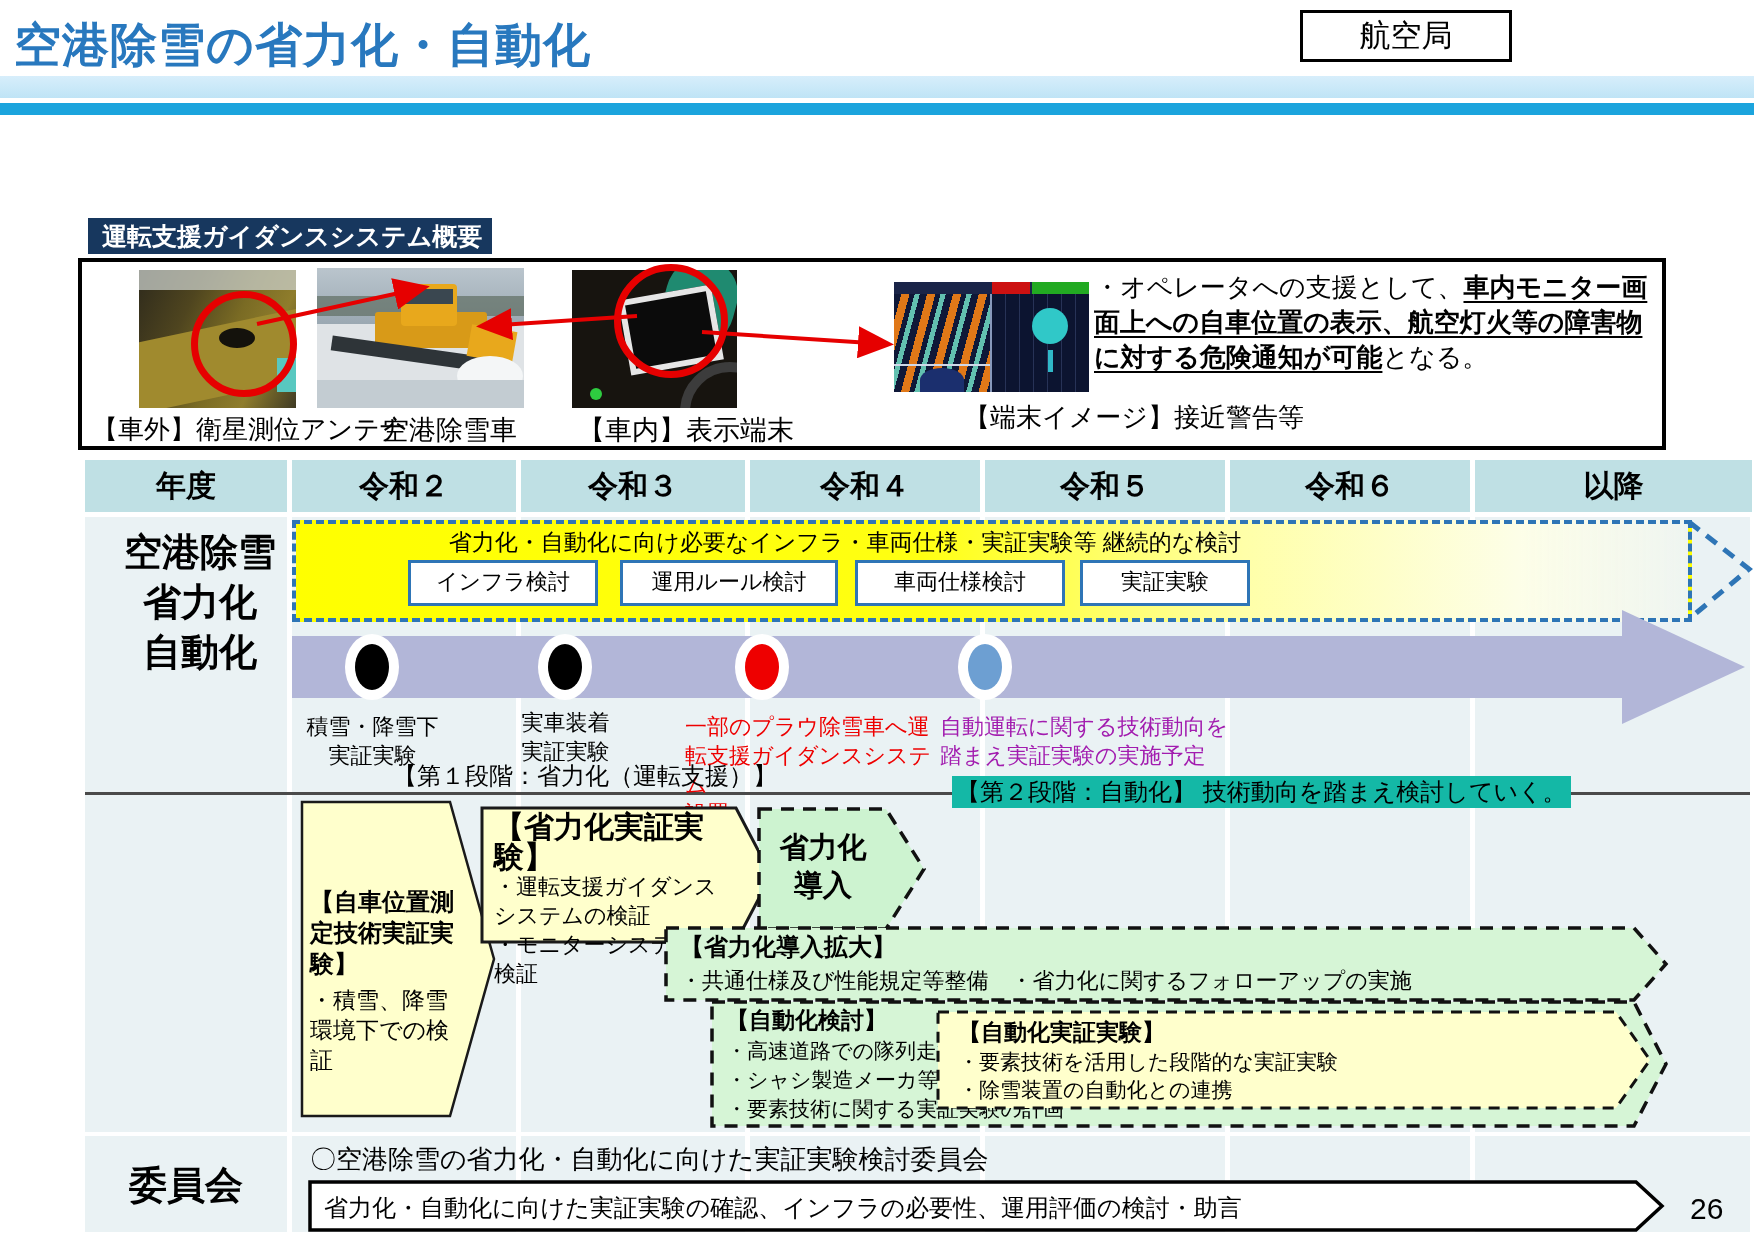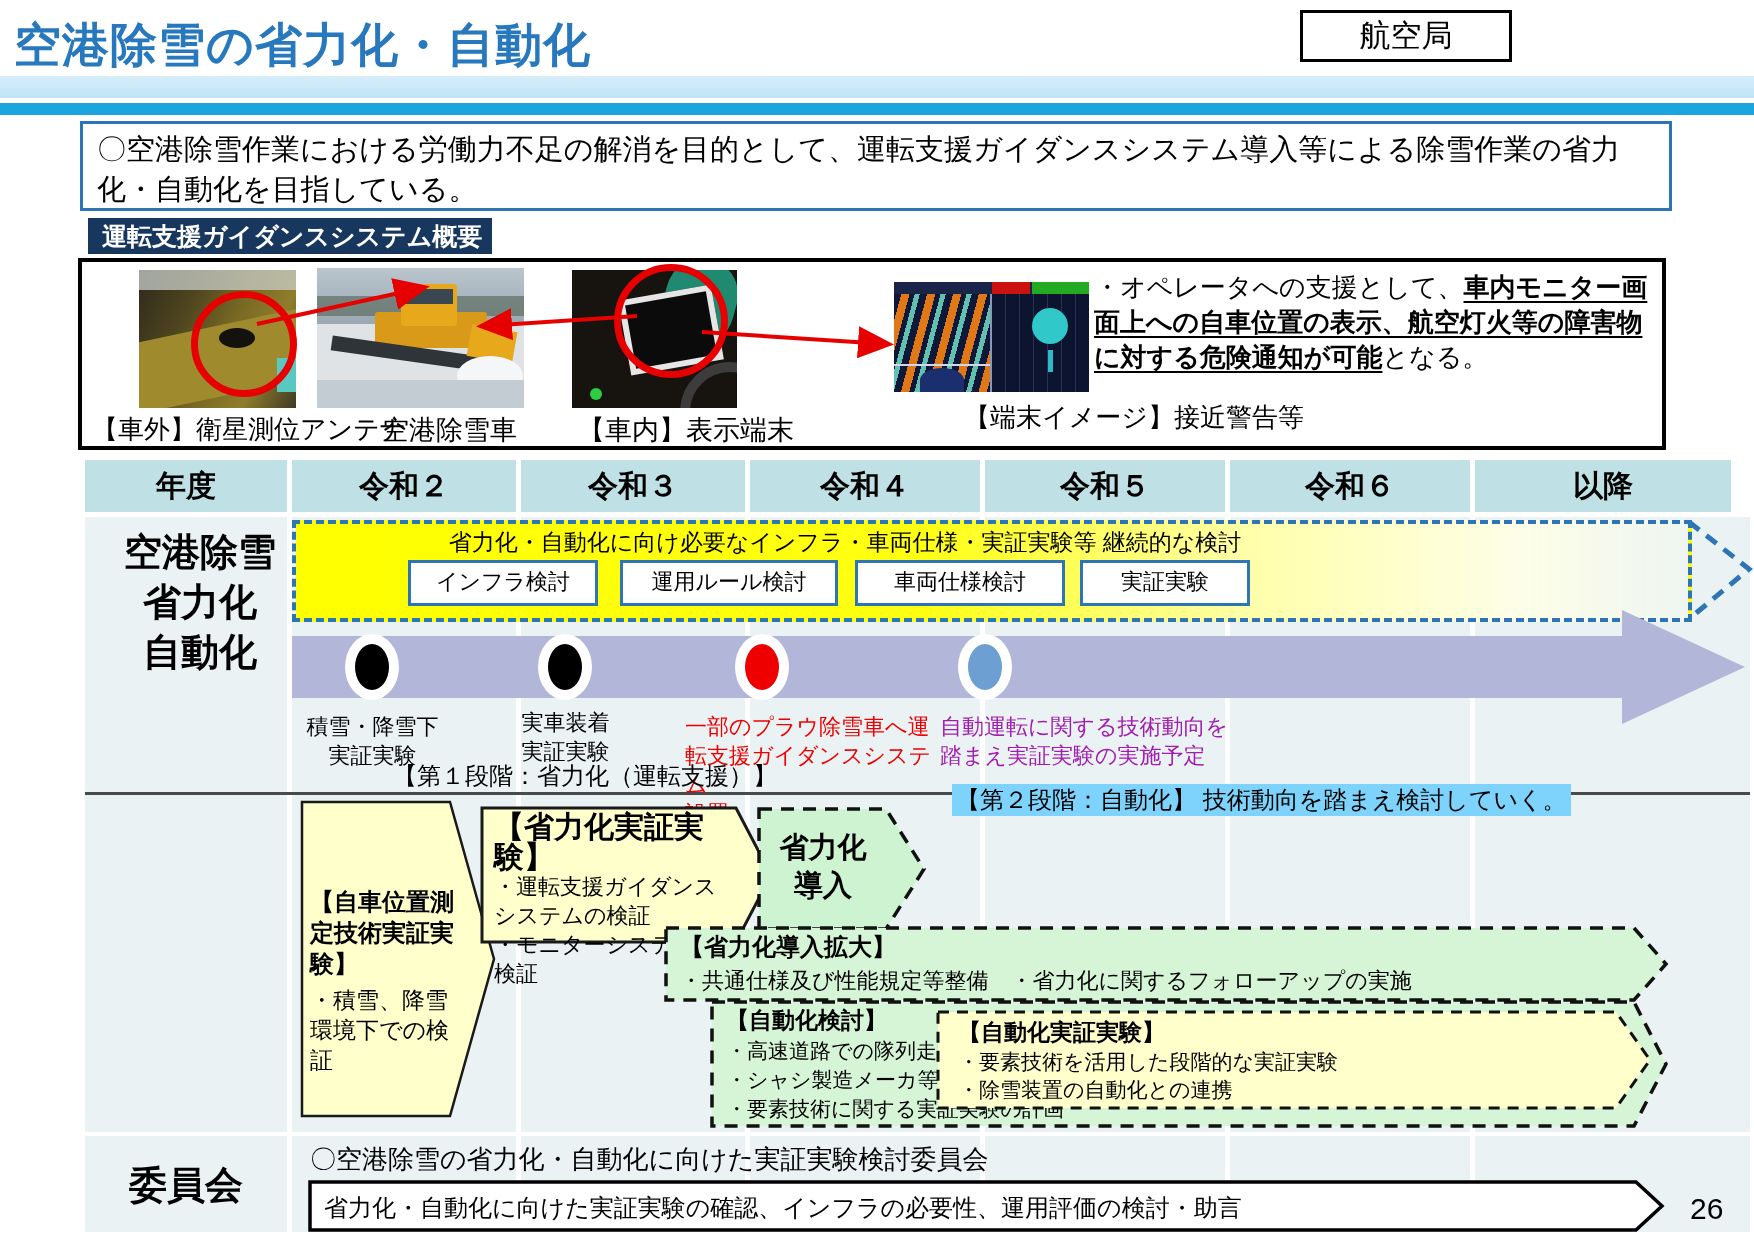--- a/index.html
+++ b/index.html
@@ -48,23 +48,20 @@
 </head>
 <body>
 
 <div id="page">
 
   <div class="abs page-title">空港除雪の省力化・自動化</div>
   <div class="abs band1"></div>
   <div class="abs band2"></div>
   <div class="abs badge">航空局</div>
 
-  <div class="abs summary-box">
-    <div class="abs summary-text">〇空港除雪作業における労働力不足の解消を目的として、運転支援ガイダンスシステム導入等による除雪作業の省力化・自動化を目指している。</div>
-  </div>
 
   <div class="abs section-label">運転支援ガイダンスシステム概要</div>
 
   <div class="abs overview-box">
 
     <div class="abs photo" style="left:57px;top:8px;width:157px;height:138px;background:linear-gradient(115deg,#2e2a1c 0%,#4f451f 30%,#7a6b24 55%,#8f7d2c 75%,#3f3a24 100%);">
       <div class="abs" style="left:0;top:0;width:157px;height:20px;background:#c9cfc9;opacity:.75;"></div>
       <div class="abs" style="left:-20px;top:55px;width:210px;height:70px;background:#a08a2e;transform:rotate(-12deg);"></div>
       <div class="abs" style="left:80px;top:58px;width:36px;height:20px;background:#14120c;border-radius:50%;"></div>
       <div class="abs" style="left:138px;top:88px;width:19px;height:34px;background:#58c8c0;"></div>
@@ -124,21 +121,21 @@
       <span>・オペレータへの支援として、</span><span style="font-weight:bold;text-decoration:underline;text-decoration-thickness:2px;text-underline-offset:5px;">車内モニター画面上への自車位置の表示、航空灯火等の障害物に対する危険通知が可能</span><span>となる。</span>
     </div>
   </div>
 
   <div class="abs cell" style="left:85px;width:202px;">年度</div>
   <div class="abs cell" style="left:292px;width:224px;">令和２</div>
   <div class="abs cell" style="left:521px;width:224px;">令和３</div>
   <div class="abs cell" style="left:750px;width:230px;">令和４</div>
   <div class="abs cell" style="left:985px;width:240px;">令和５</div>
   <div class="abs cell" style="left:1230px;width:240px;">令和６</div>
-  <div class="abs cell" style="left:1475px;width:256px;">以降</div>
+  <div class="abs cell" style="left:1475px;width:277px;">以降</div>
 
   <div class="abs tbody-bg"></div>
   <div class="abs sep" style="left:287px;"></div>
   <div class="abs sep" style="left:516px;"></div>
   <div class="abs sep" style="left:745px;"></div>
   <div class="abs sep" style="left:980px;"></div>
   <div class="abs sep" style="left:1225px;"></div>
   <div class="abs sep" style="left:1470px;"></div>
   <div class="abs rowline"></div>
   <div class="abs rowgap"></div>
@@ -187,21 +184,21 @@
     <div>一部のプラウ除雪車へ運</div>
     <div>転支援ガイダンスシステム</div>
     <div>設置</div>
   </div>
   <div class="abs mst" style="left: 940px; top: 712px; width: 330px; color: #a21caf;">
     <div>自動運転に関する技術動向を</div>
     <div>踏まえ実証実験の実施予定</div>
   </div>
 
   <div class="abs phase" style="left:393px;top:760px;">【第１段階：省力化（運転支援）】</div>
-  <div class="abs phase" style="left:952px;top:776px;background:#7dd3fc;padding:0 4px;margin-top:8px;">【第２段階：自動化】 技術動向を踏まえ検討していく。</div>
+  <div class="abs phase" style="left:952px;top:776px;background:#14b8a6;padding:0 4px;">【第２段階：自動化】 技術動向を踏まえ検討していく。</div>
 
 
   <div class="abs shape" style="left:300px;top:800px;width:198px;height:318px;">
     <svg width="198" height="318" viewBox="0 0 198 318">
       <polygon points="2,2 150,2 194,159 150,316 2,316" fill="#ffffcc" stroke="#1a1a1a" stroke-width="2.5"></polygon>
     </svg>
     <div class="txt" style="left:10px;top:86px;width:158px;">
       <div class="bold" style="font-size:24px;line-height:31px;">【自車位置測定技術実証実験】</div>
       <div style="font-size:23px;line-height:30px;margin-top:6px;">・積雪、降雪環境下での検証</div>
     </div>

